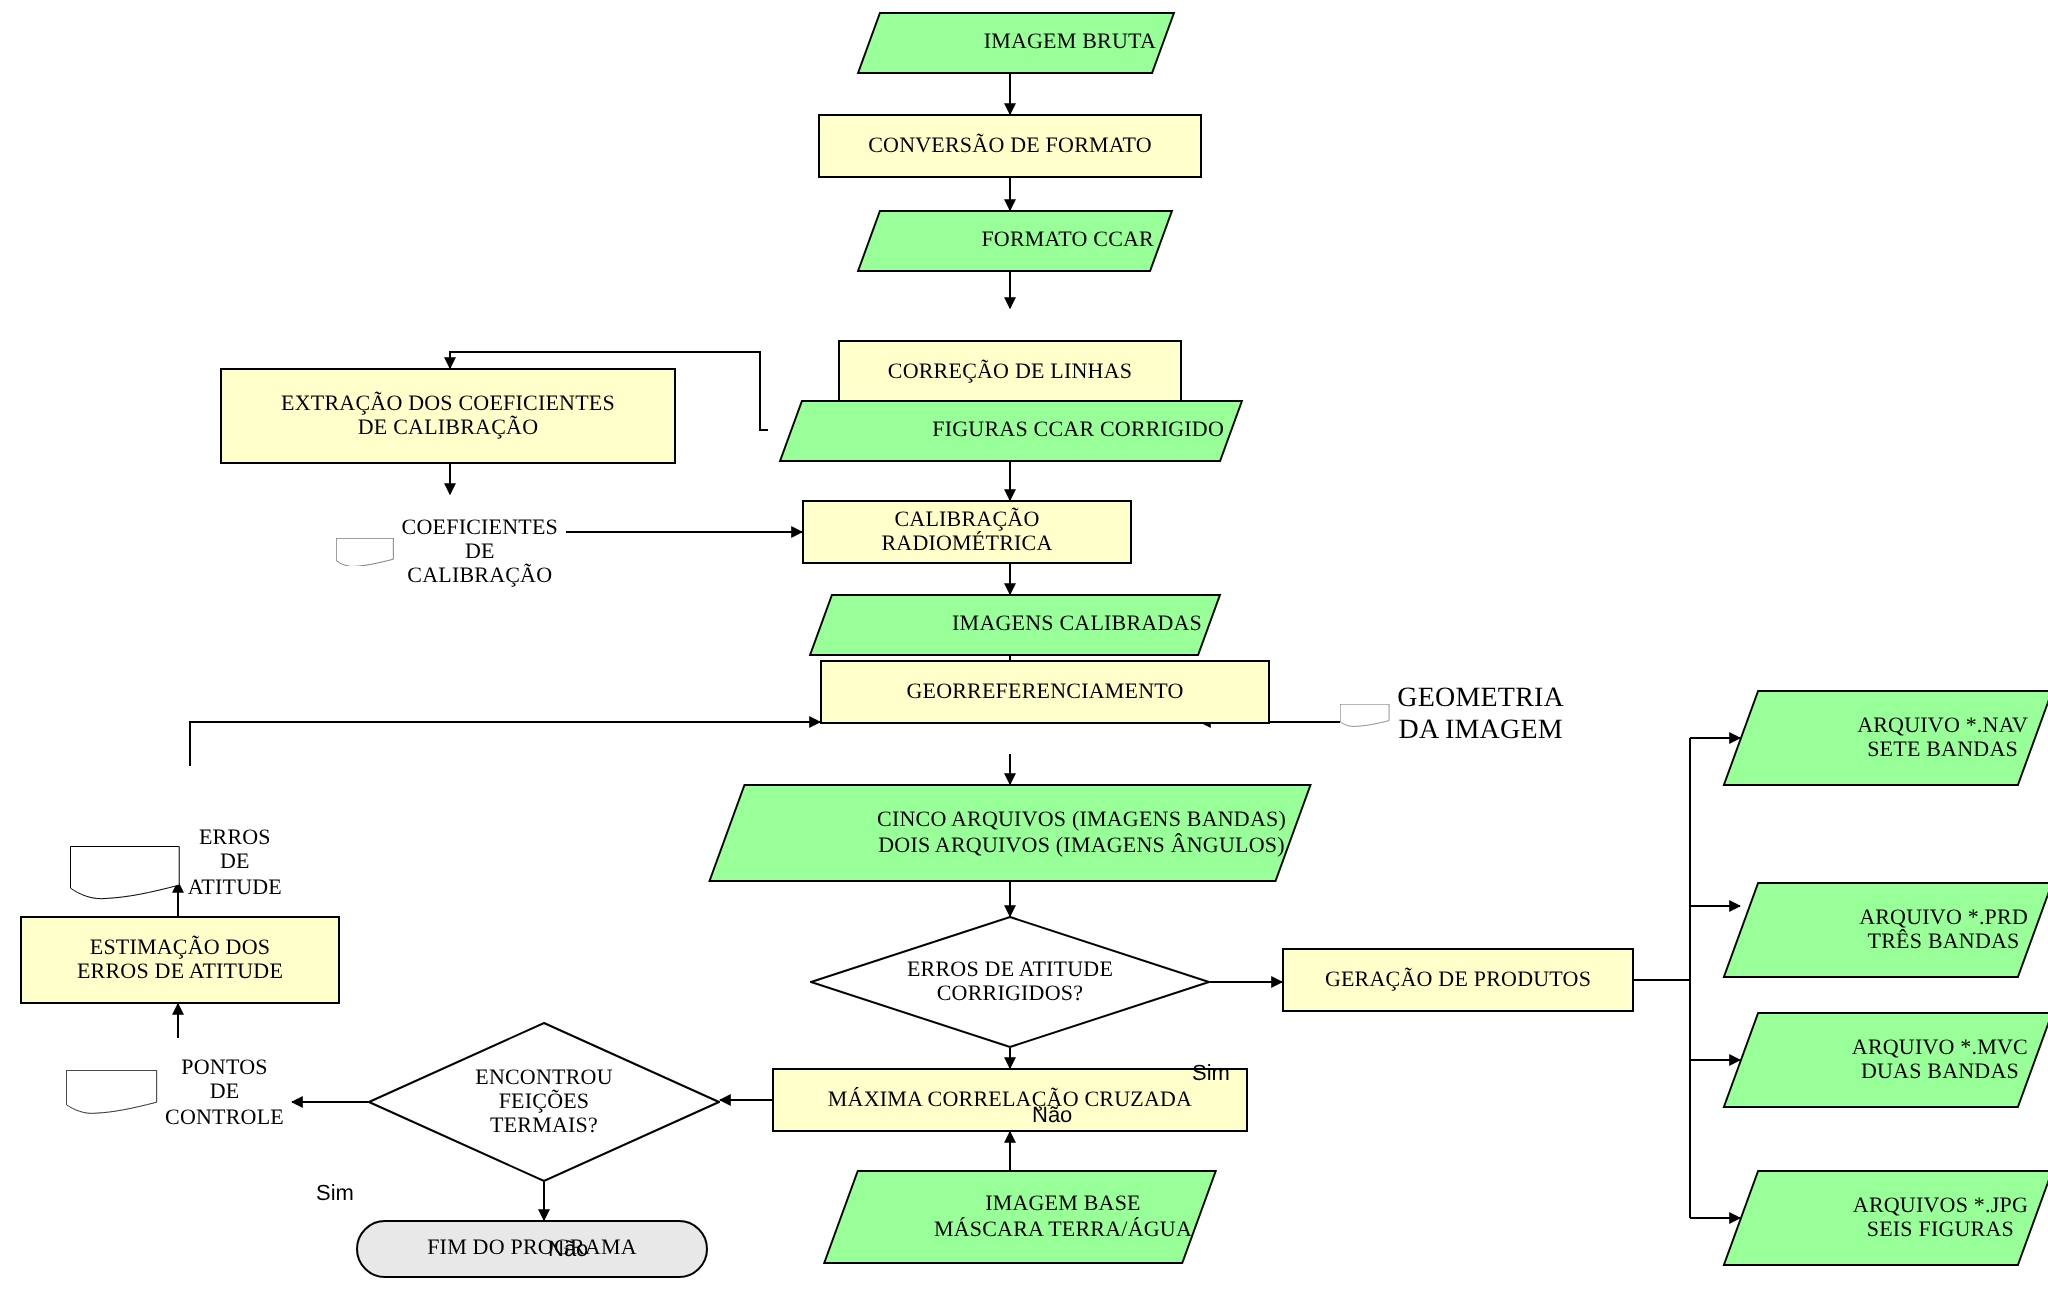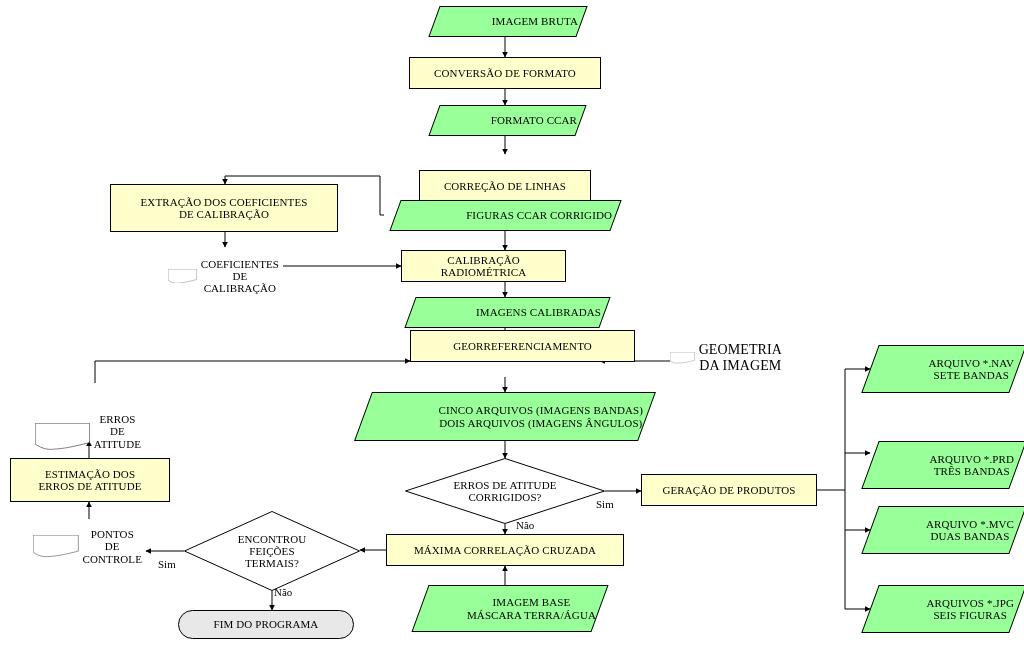--- a/index.html
+++ b/index.html
@@ -74,24 +74,25 @@
     z-index: 1;
   }
   
   .n-terminal {
     background: #e8e8e8;
     border: 1px solid #000000;
     border-radius: 999px;
   }
   .edge-label {
     position: absolute;
-    font-family: Liberation Serif, serif;
+    font-family: Liberation Sans, sans-serif;
     font-size: 11px;
     color: #000000;
     white-space: nowrap;
+    margin-top: 33px;
   }
 </style>
 </head>
 <body>
 
 <div id="canvas">
   <svg id="edges" viewBox="0 0 1024 648" xmlns="http://www.w3.org/2000/svg">
     <defs>
       <marker id="arrow" viewBox="0 0 10 10" refX="9" refY="5" markerWidth="6" markerHeight="6" orient="auto-start-reverse">
         <path d="M 0 0 L 10 5 L 0 10 z" fill="#000000"></path>

